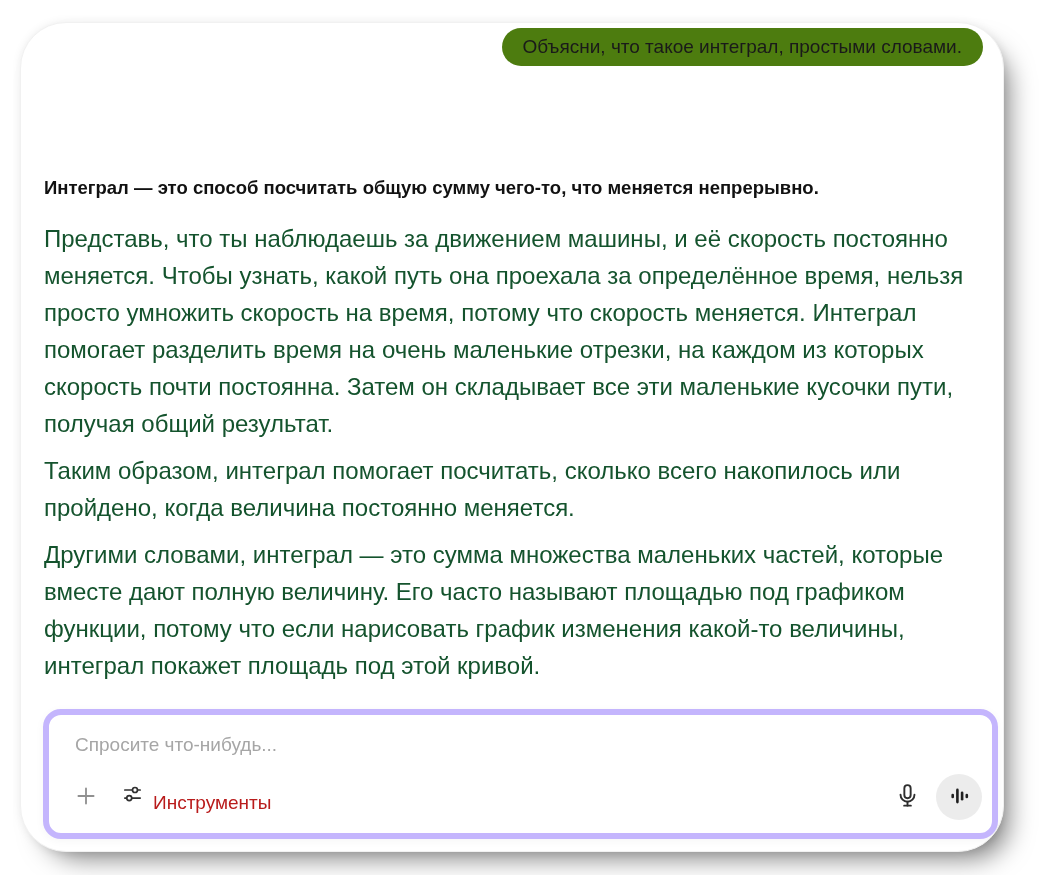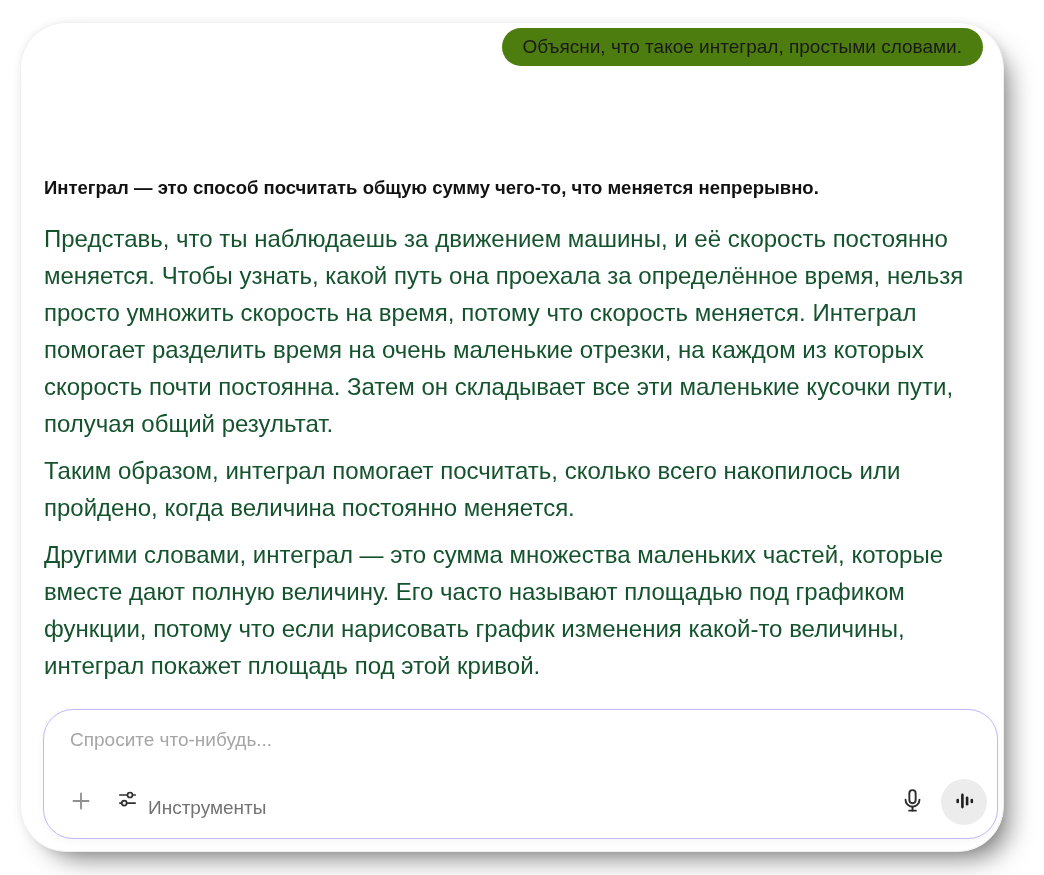--- a/index.html
+++ b/index.html
@@ -38,42 +38,42 @@
     display:flex;align-items:center;gap:16px;margin-top:13px;color:#4d4d4d;
   }
   .action-btn{
     display:flex;align-items:center;gap:3px;
     background:none;border:none;padding:0;cursor:pointer;color:#4d4d4d;
   }
   .action-btn svg{display:block;}
   
   .composer{
     position:absolute;left:22px;right:5px;top:686px;height:130px;
-    border:1px solid #c4b5fd;border-radius:30px;background:#fff;
+    border:6px solid #c4b5fd;border-radius:18px;background:#fff;
     box-shadow:0 2px 10px rgba(0,0,0,.04);
     box-sizing:border-box;
   }
   .composer textarea{
     position:absolute;left:26px;top:19px;right:26px;height:40px;
     border:none;outline:none;resize:none;background:transparent;
     font-family:"Liberation Sans","DejaVu Sans",sans-serif;
     font-size:19px;color:#1a1a1a;padding:0;
   }
   .composer textarea::placeholder{color:#a6a6a6;opacity:1;}
   .composer-bottom{
     position:absolute;left:24px;right:10px;bottom:11px;height:50px;
     display:flex;align-items:center;
   }
   .icon-btn{
     background:none;border:none;padding:0;cursor:pointer;
     display:flex;align-items:center;justify-content:center;
   }
   .attach-btn{color:#909090;margin-right:22px;}
   .tools-btn{color:#303030;gap:9px;font-size:19px;}
-  .tools-btn .tools-label{font-family:"Liberation Sans","DejaVu Sans",sans-serif;color:#737373;margin-top:11px;}
+  .tools-btn .tools-label{font-family:"Liberation Sans","DejaVu Sans",sans-serif;color:#b91c1c;margin-top:11px;}
   .spacer{flex:1;}
   .mic-btn{color:#2e2e2e;margin-right:15px;}
   .voice-btn{
     width:46px;height:46px;border-radius:50%;background:#ececec;color:#1f1f1f;
   }
 </style>
 </head>
 <body>
 
 <div class="window">

